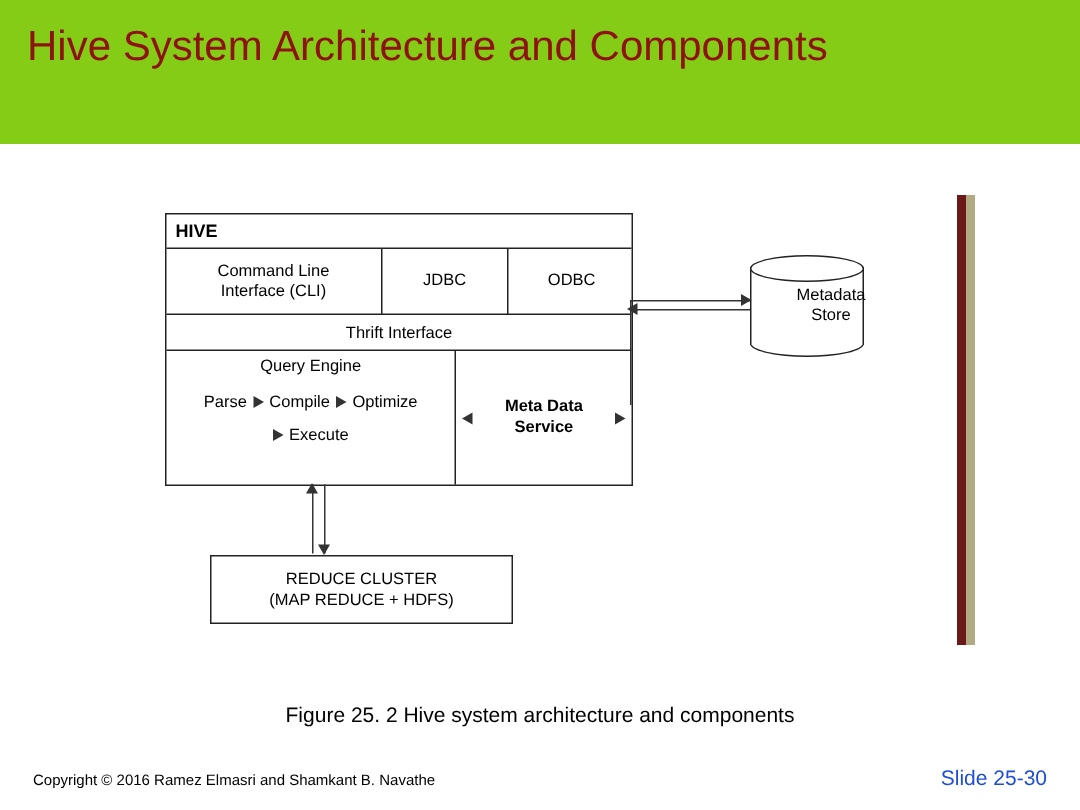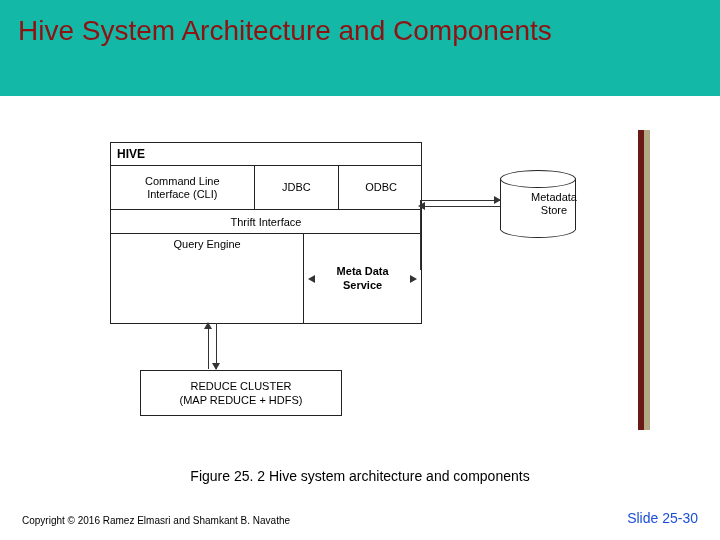--- a/index.html
+++ b/index.html
@@ -7,21 +7,21 @@
     padding: 0;
     width: 720px;
     height: 540px;
     font-family: Arial, Helvetica, sans-serif;
     background: #ffffff;
     color: #000;
     position: relative;
     overflow: hidden;
   }
   .title-band {
-    background: #14b8a6;
+    background: #84cc16;
     padding: 14px 18px 20px 18px;
     height: 96px;
     box-sizing: border-box;
   }
   .title-text {
     color: #8f1212;
     font-size: 28px;
     font-weight: 500;
     line-height: 1.2;
   }
@@ -260,20 +260,31 @@
           <span style="white-space:pre-line">Command Line
 Interface (CLI)</span>
         </div>
       <div class="cell-jdbc">JDBC</div>
       <div class="cell-odbc">ODBC</div>
     </div>
     <div class="hive-row3">Thrift Interface</div>
     <div class="hive-row4">
       <div class="query-half">
         <div class="q-title">Query Engine</div>
+        <div class="q-flow">
+          <span>Parse</span>
+          <span class="arrow-r"></span>
+          <span>Compile</span>
+          <span class="arrow-r"></span>
+          <span>Optimize</span>
+        </div>
+        <div class="q-flow2">
+          <span class="arrow-r"></span>
+          <span>Execute</span>
+        </div>
       </div>
       <div class="meta-half">
         <span class="arrow-l" style="position:absolute;left:4px;"></span>
         <span style="white-space:pre-line">Meta Data
 Service</span>
         <span class="arrow-r" style="position:absolute;right:4px;"></span>
       </div>
     </div>
   </div>
 

